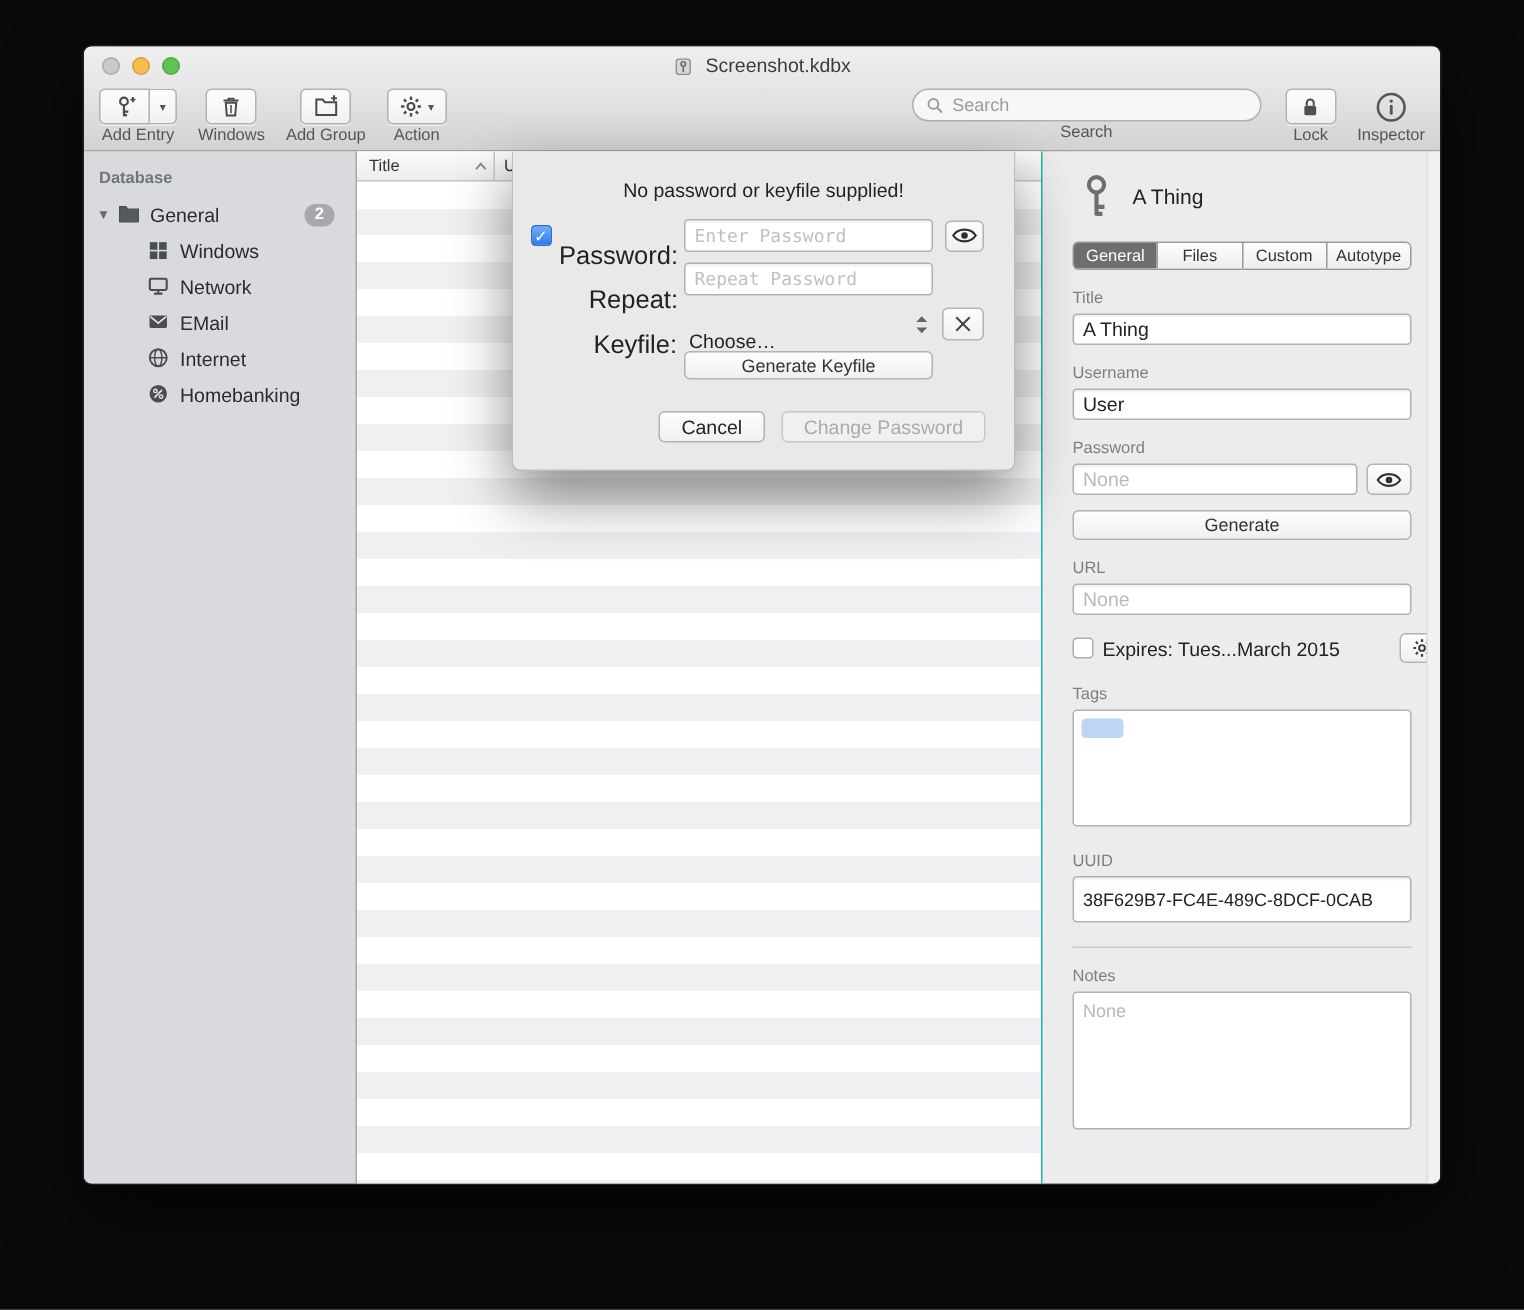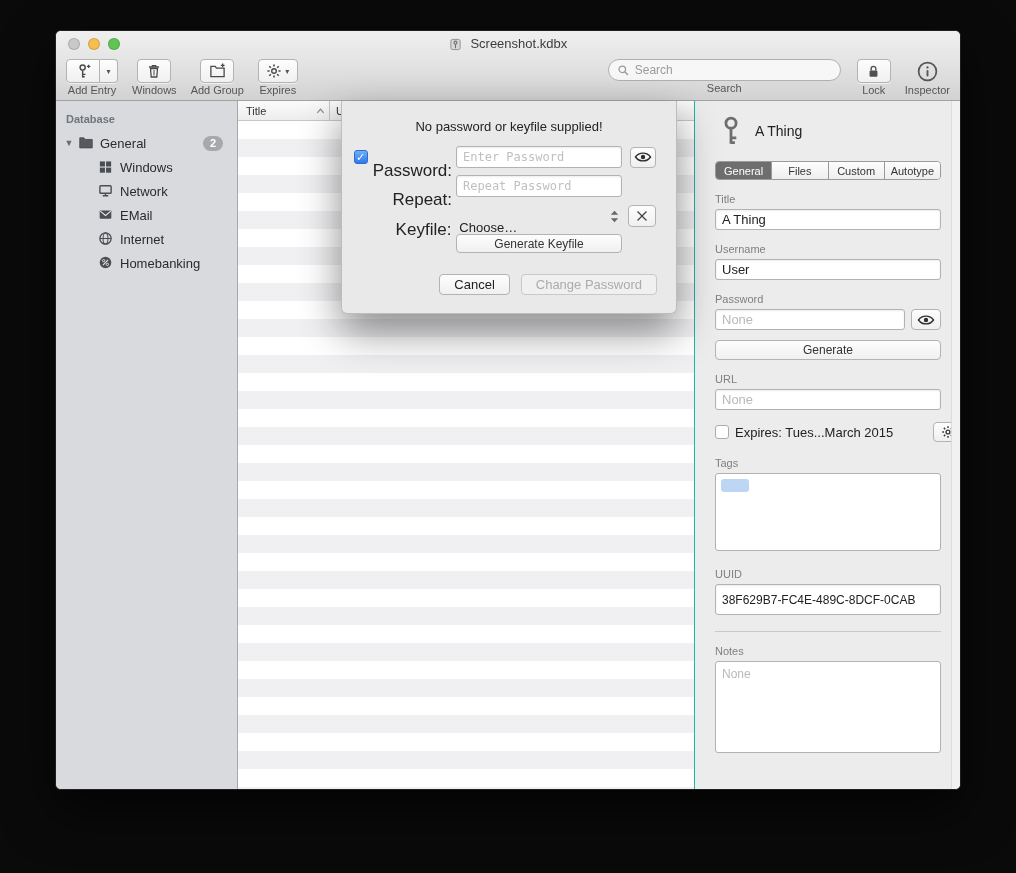--- a/index.html
+++ b/index.html
@@ -206,21 +206,21 @@
                   <line x1="12.4" y1="8" x2="14.6" y2="8"></line>
                   <line x1="3.3" y1="3.3" x2="4.8" y2="4.8"></line>
                   <line x1="11.2" y1="11.2" x2="12.7" y2="12.7"></line>
                   <line x1="3.3" y1="12.7" x2="4.8" y2="11.2"></line>
                   <line x1="11.2" y1="4.8" x2="12.7" y2="3.3"></line>
                 </g>
               </svg>
           </span>
           <span>▾</span>
         </div>
-        <span class="tb-label">Expires</span>
+        <span class="tb-label">Action</span>
       </div>
 
       <div class="tb-spacer"></div>
 
       <div class="tb-item search-wrap">
         <div class="search-field">
           <span>
             <svg width="13" height="13" viewBox="0 0 16 16">
                 <circle cx="6.5" cy="6.5" r="4" fill="none" stroke="#9b9b9b" stroke-width="1.6"></circle>
                 <line x1="9.6" y1="9.6" x2="13.5" y2="13.5" stroke="#9b9b9b" stroke-width="1.8"></line>

